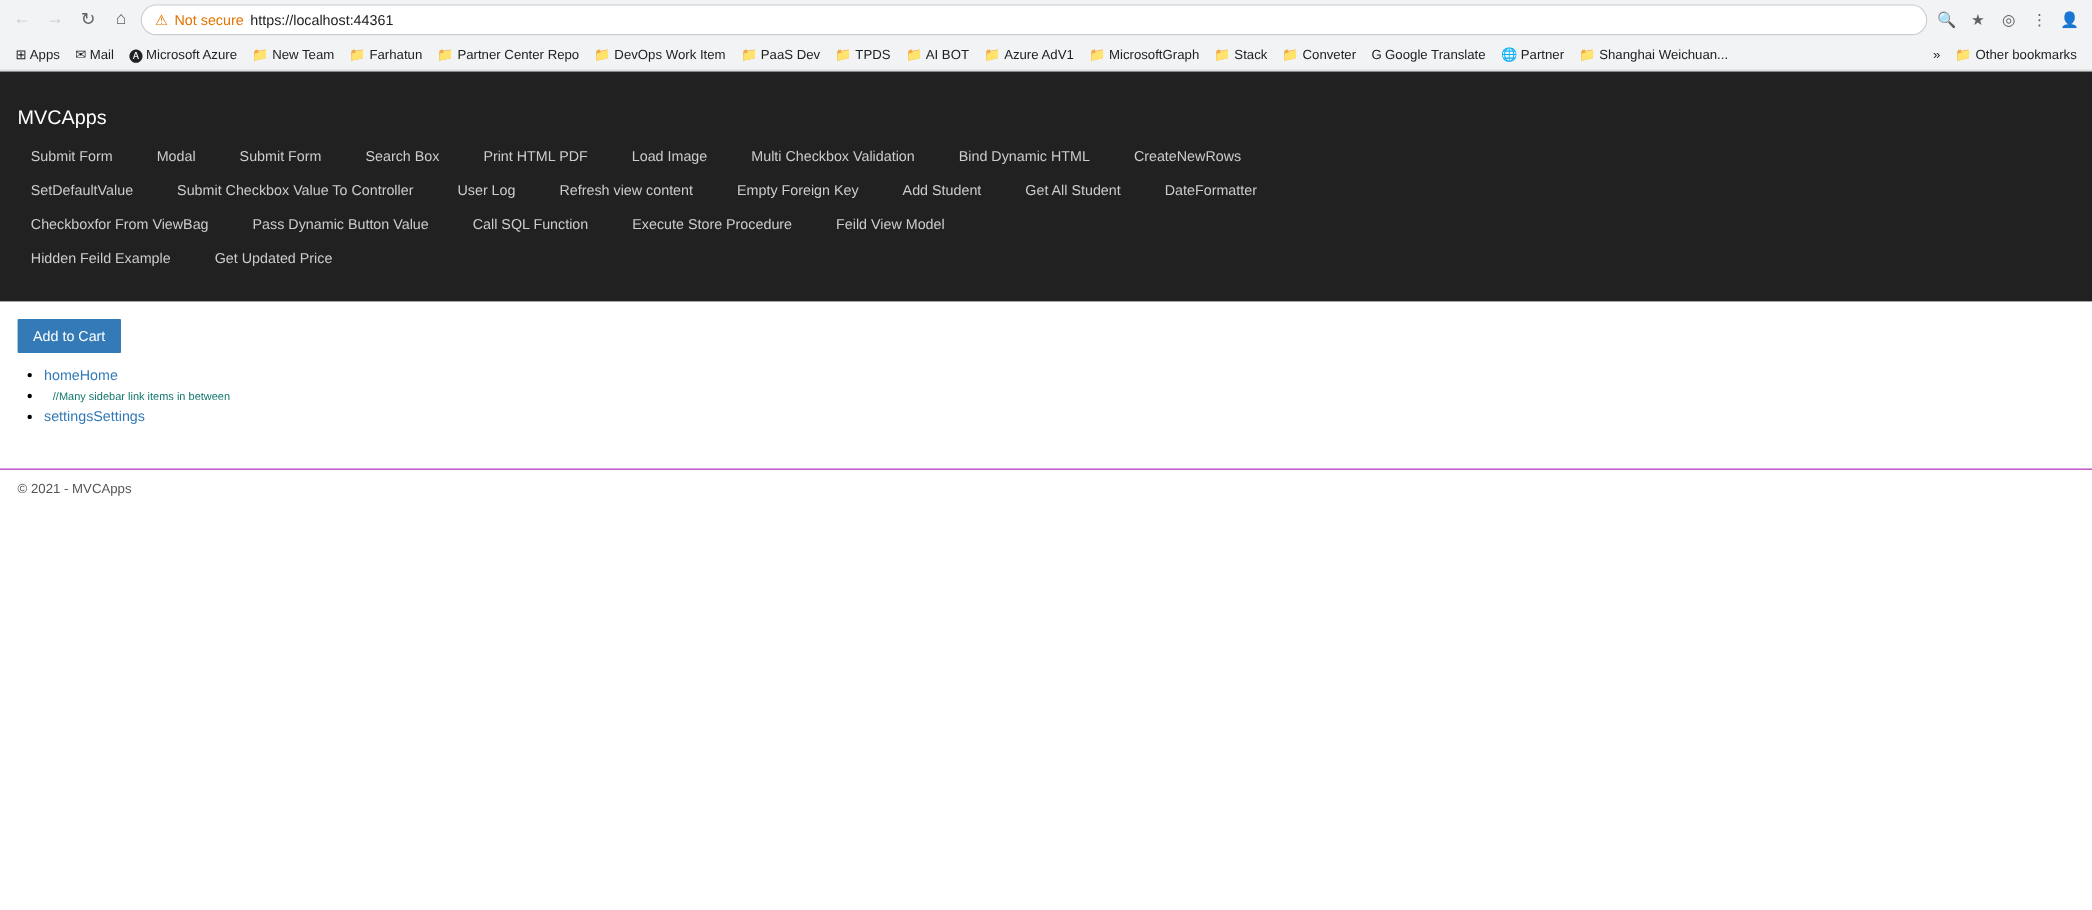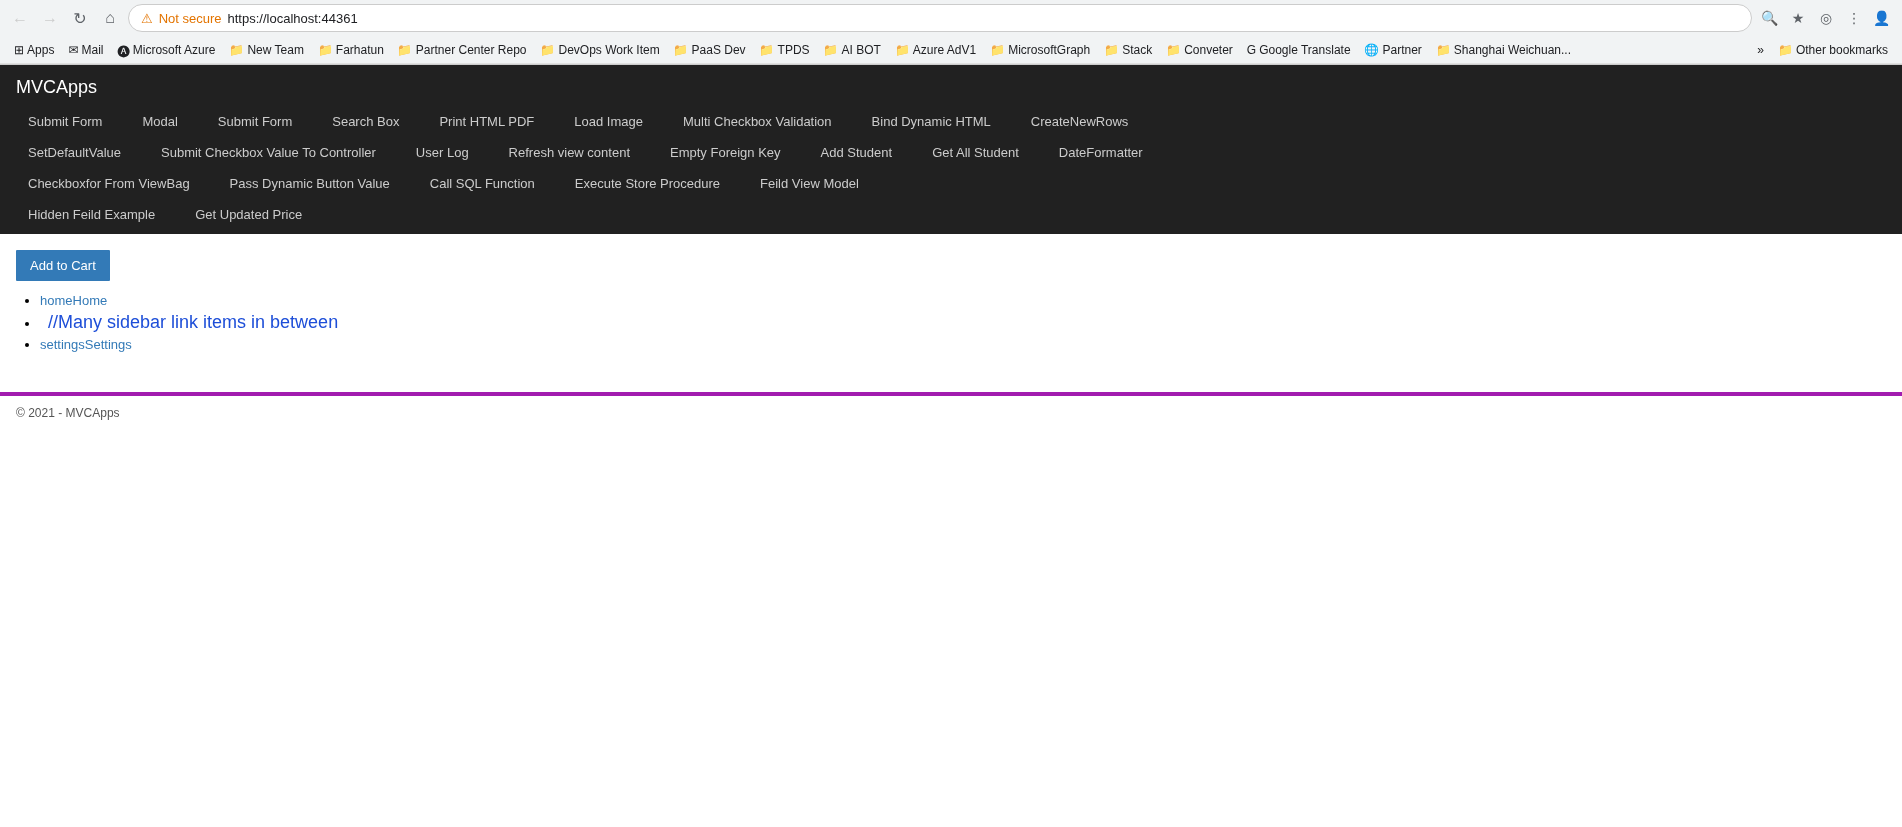--- a/index.html
+++ b/index.html
@@ -69,21 +69,21 @@
     }
     .bookmark-icon { font-size: 12px; }
     .bookmark-more { margin-left: auto; }
 
     
     .page-content { background: #fff; min-height: 600px; }
 
     
     .navbar {
       background: #212121;
-      padding: 4px 0;
+      padding: 24px 0;
     }
     .navbar-brand {
       color: #fff;
       font-size: 18px;
       padding: 8px 16px;
       display: block;
       text-decoration: none;
     }
     .nav-menu {
       padding: 0 16px;
@@ -121,28 +121,28 @@
     }
     .sidebar-list li {
       margin-bottom: 4px;
     }
     .sidebar-list a {
       color: #337ab7;
       text-decoration: none;
       font-size: 13px;
     }
     .sidebar-text {
-      color: #1d4ed8;
-      font-size: 18px;
+      color: #0f766e;
+      font-size: 10px;
       padding-left: 8px;
     }
 
     
     .footer {
-      border-top: 4px solid #a21caf;
+      border-top: 1px solid #a21caf;
       padding: 10px 16px;
       color: #555;
       font-size: 12px;
       margin-top: 20px;
     }
   </style>
 </head>
 <body>
 
 <div class="browser-chrome">

